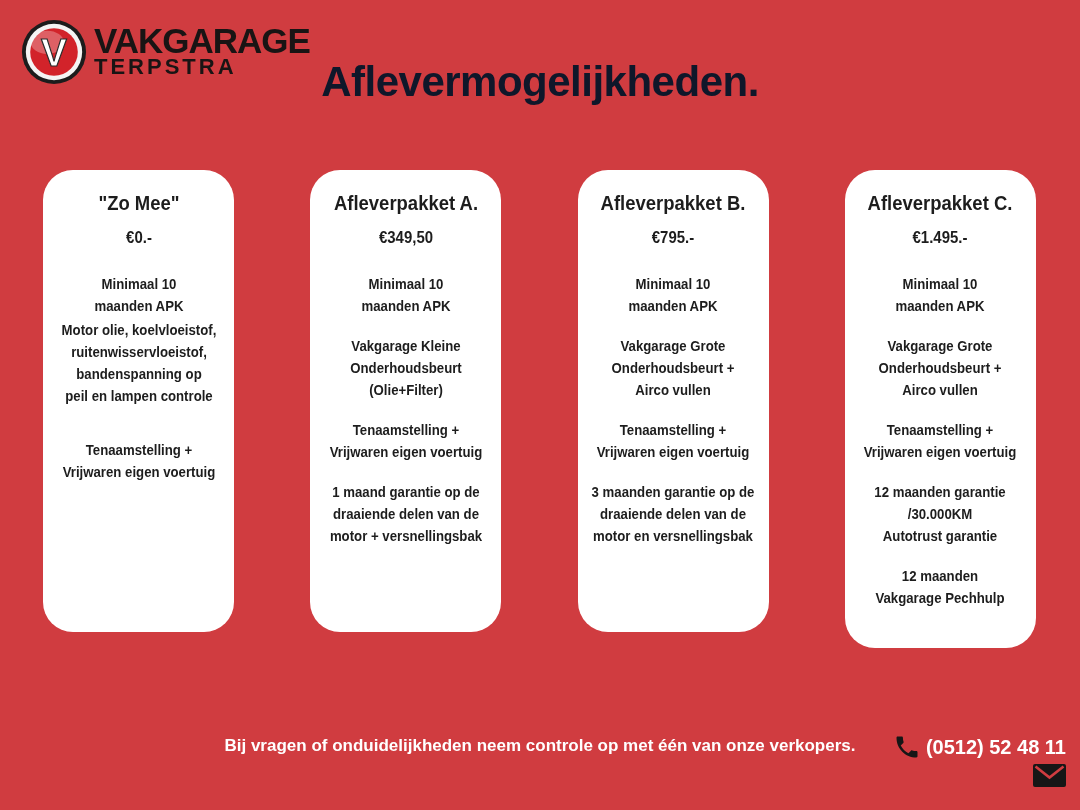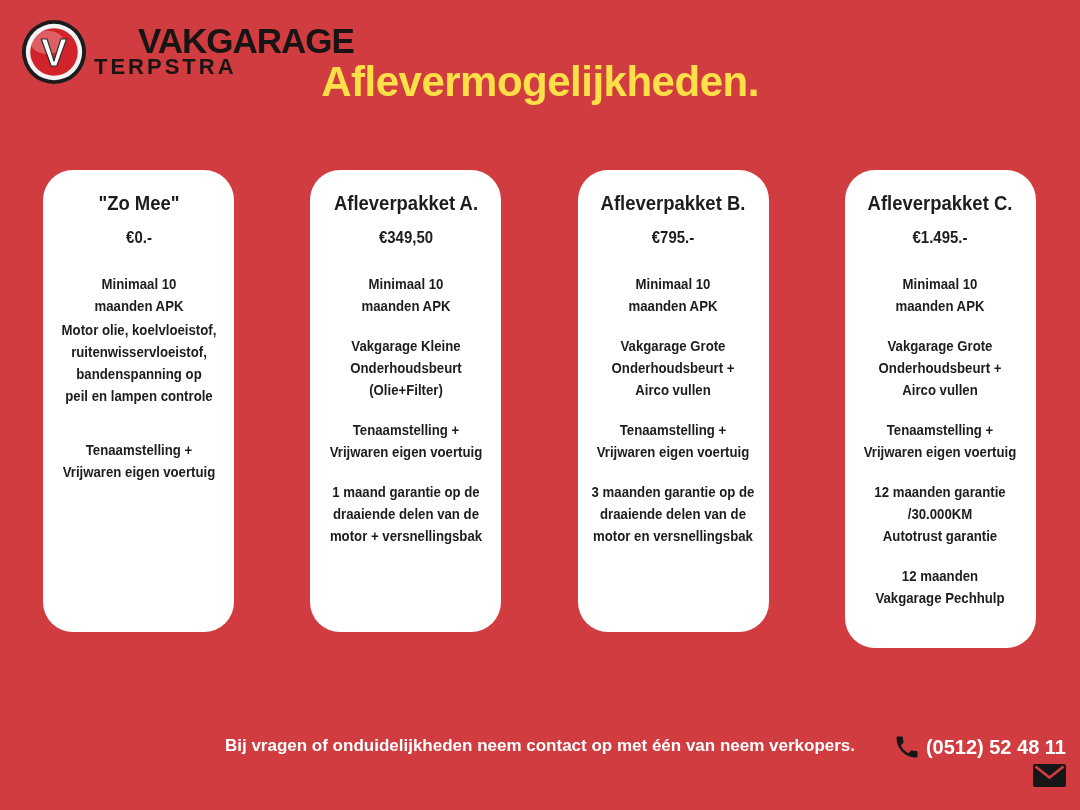--- a/index.html
+++ b/index.html
@@ -10,27 +10,27 @@
     position:relative;
     overflow:hidden;
     -webkit-font-smoothing:antialiased;
   }
   .page{position:absolute;inset:0;width:1080px;height:810px;background:#d03c40;}
 
   
   .logo{position:absolute;left:20px;top:18px;display:flex;align-items:flex-start;}
   .logo-badge{width:68px;height:68px;flex:0 0 auto;}
   .logo-text{margin-left:6px;padding-top:8px;color:#191414;}
-  .logo-brand{font-size:35px;font-weight:bold;letter-spacing:-1px;line-height:30px;margin-left:44px;}
+  .logo-brand{font-size:35px;font-weight:bold;letter-spacing:-1px;line-height:30px;}
   .logo-sub{font-size:22px;font-weight:bold;letter-spacing:3px;line-height:22px;margin-top:0;}
 
   
   .page-title{
     position:absolute;top:58px;left:0;width:1080px;
-    text-align:center;color:#fde047;
+    text-align:center;color:#0f172a;
     font-size:42px;font-weight:bold;letter-spacing:-0.5px;
   }
 
   
   .cards{
     position:absolute;top:170px;left:43px;width:993px;
     display:flex;justify-content:space-between;align-items:flex-start;
   }
   .card{
     width:191px;background:#ffffff;border-radius:30px;
@@ -153,21 +153,21 @@
         <div class="card-item">12 maanden garantie
 /30.000KM
 Autotrust garantie</div>
         <div class="card-item">12 maanden
 Vakgarage Pechhulp</div>
       </div>
     </div>
 
   </div>
 
-  <div class="footer-note">Bij vragen of onduidelijkheden neem contact op met één van neem verkopers.</div>
+  <div class="footer-note">Bij vragen of onduidelijkheden neem controle op met één van onze verkopers.</div>
 
   <div class="contact">
     <div class="contact-row">
       <svg class="icon-phone" viewBox="0 0 24 24">
         <path fill="#161616" d="M6.62 10.79c1.44 2.83 3.76 5.14 6.59 6.59l2.2-2.2c.27-.27.67-.36 1.02-.24 1.12.37 2.33.57 3.57.57.55 0 1 .45 1 1V20c0 .55-.45 1-1 1-9.39 0-17-7.61-17-17 0-.55.45-1 1-1h3.5c.55 0 1 .45 1 1 0 1.25.2 2.45.57 3.57.11.35.03.74-.25 1.02l-2.2 2.2z"></path>
       </svg>
       <span>(0512) 52 48 11</span>
     </div>
     <div class="contact-row">
       <svg class="icon-mail" viewBox="0 0 33 23">

